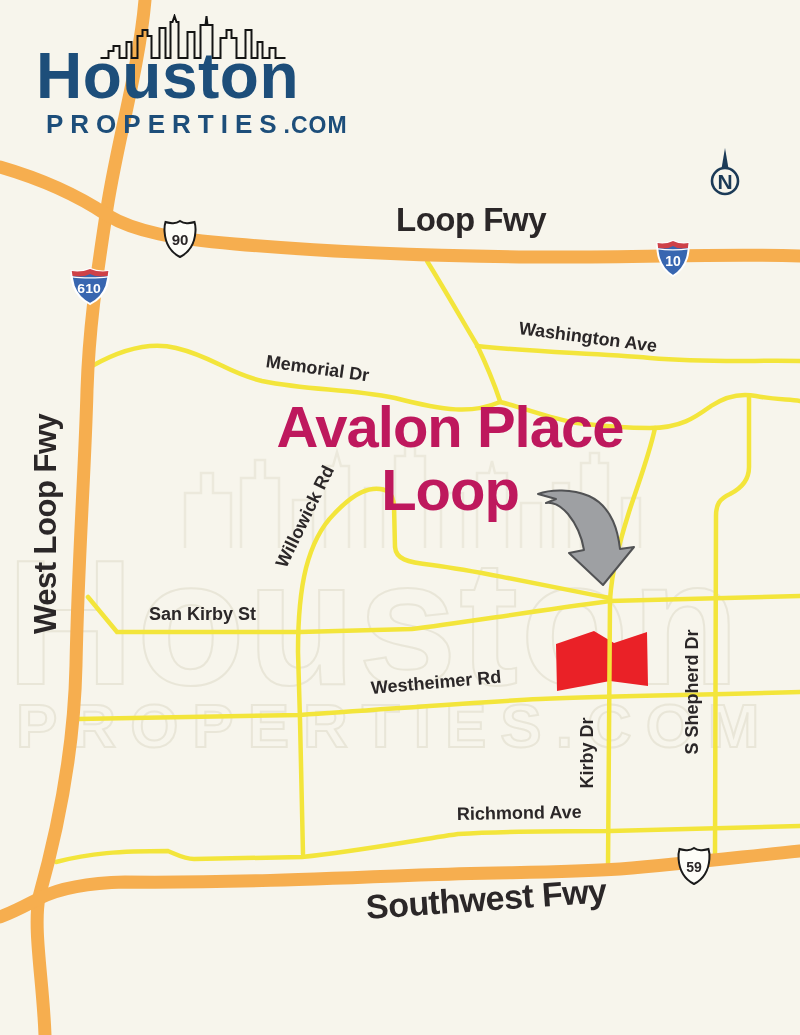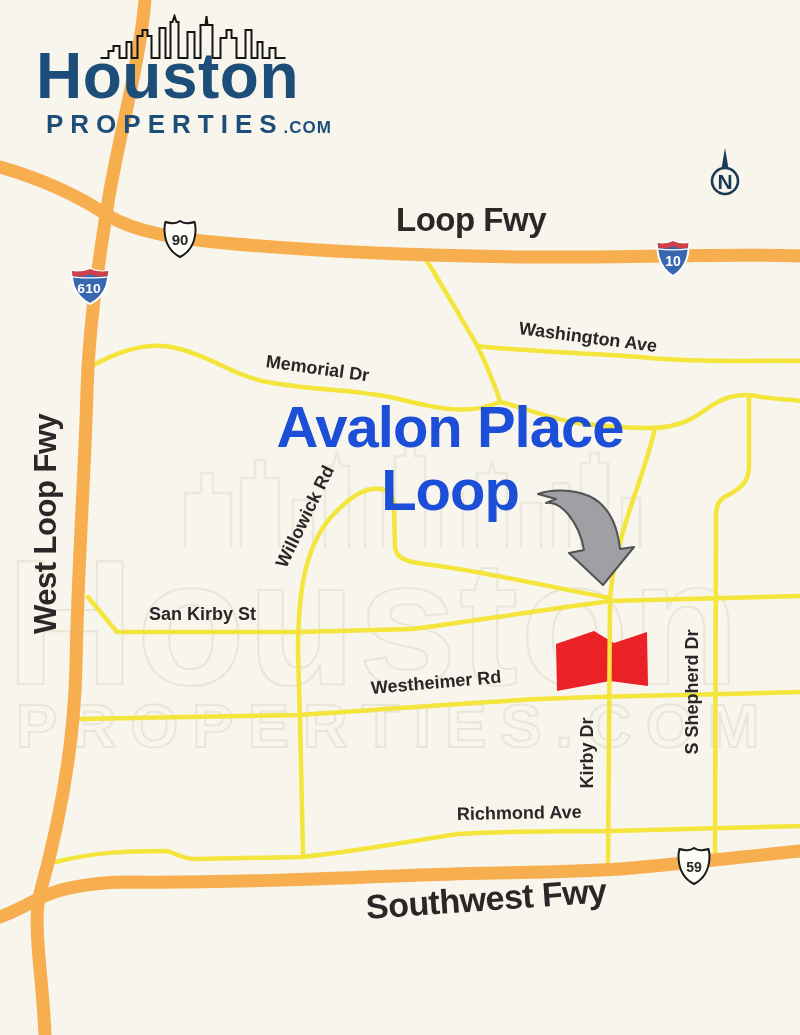--- a/index.html
+++ b/index.html
@@ -6,37 +6,37 @@
   .stage{
     position:relative;width:800px;height:1035px;overflow:hidden;
     background:#F7F5EC;font-family:"Liberation Sans",sans-serif;
   }
   .maplayer{position:absolute;left:0;top:0;}
   .lbl{position:absolute;color:#2B2728;font-weight:bold;white-space:nowrap;}
   .street{font-size:18px;}
   .fwy-lbl{font-size:33px;letter-spacing:-0.5px;}
   .title-line{
     position:absolute;left:100px;width:700px;text-align:center;
-    font-size:58px;font-weight:bold;color:#1d4ed8;letter-spacing:-1px;line-height:1;
+    font-size:58px;font-weight:bold;color:#be185d;letter-spacing:-1px;line-height:1;
   }
   .wm{
     position:absolute;font-weight:bold;color:transparent;
     -webkit-text-stroke:2px #E9E6D8;white-space:nowrap;user-select:none;
   }
   .wm1{left:6px;top:520px;font-size:178px;letter-spacing:2px;}
   .wm2{left:16px;top:690px;font-size:62px;letter-spacing:14px;}
   .brand{
     position:absolute;left:36px;top:44px;font-size:64px;font-weight:bold;
     color:#1D4E7A;line-height:1;letter-spacing:0.5px;
   }
   .brand-sub{
     position:absolute;left:46px;top:111px;font-size:26px;font-weight:bold;
     color:#1D4E7A;letter-spacing:7px;line-height:1;
   }
-  .brand-tld{font-size:17px;letter-spacing:1px;}
+  .brand-tld{font-size:23px;letter-spacing:1px;}
 </style>
 </head>
 <body>
 
 <div class="stage">
 
   <div class="wm wm1">Houston</div>
   <div class="wm wm2">PROPERTIES.COM</div>
 
   <svg class="maplayer" width="800" height="1035" viewBox="0 0 800 1035">

